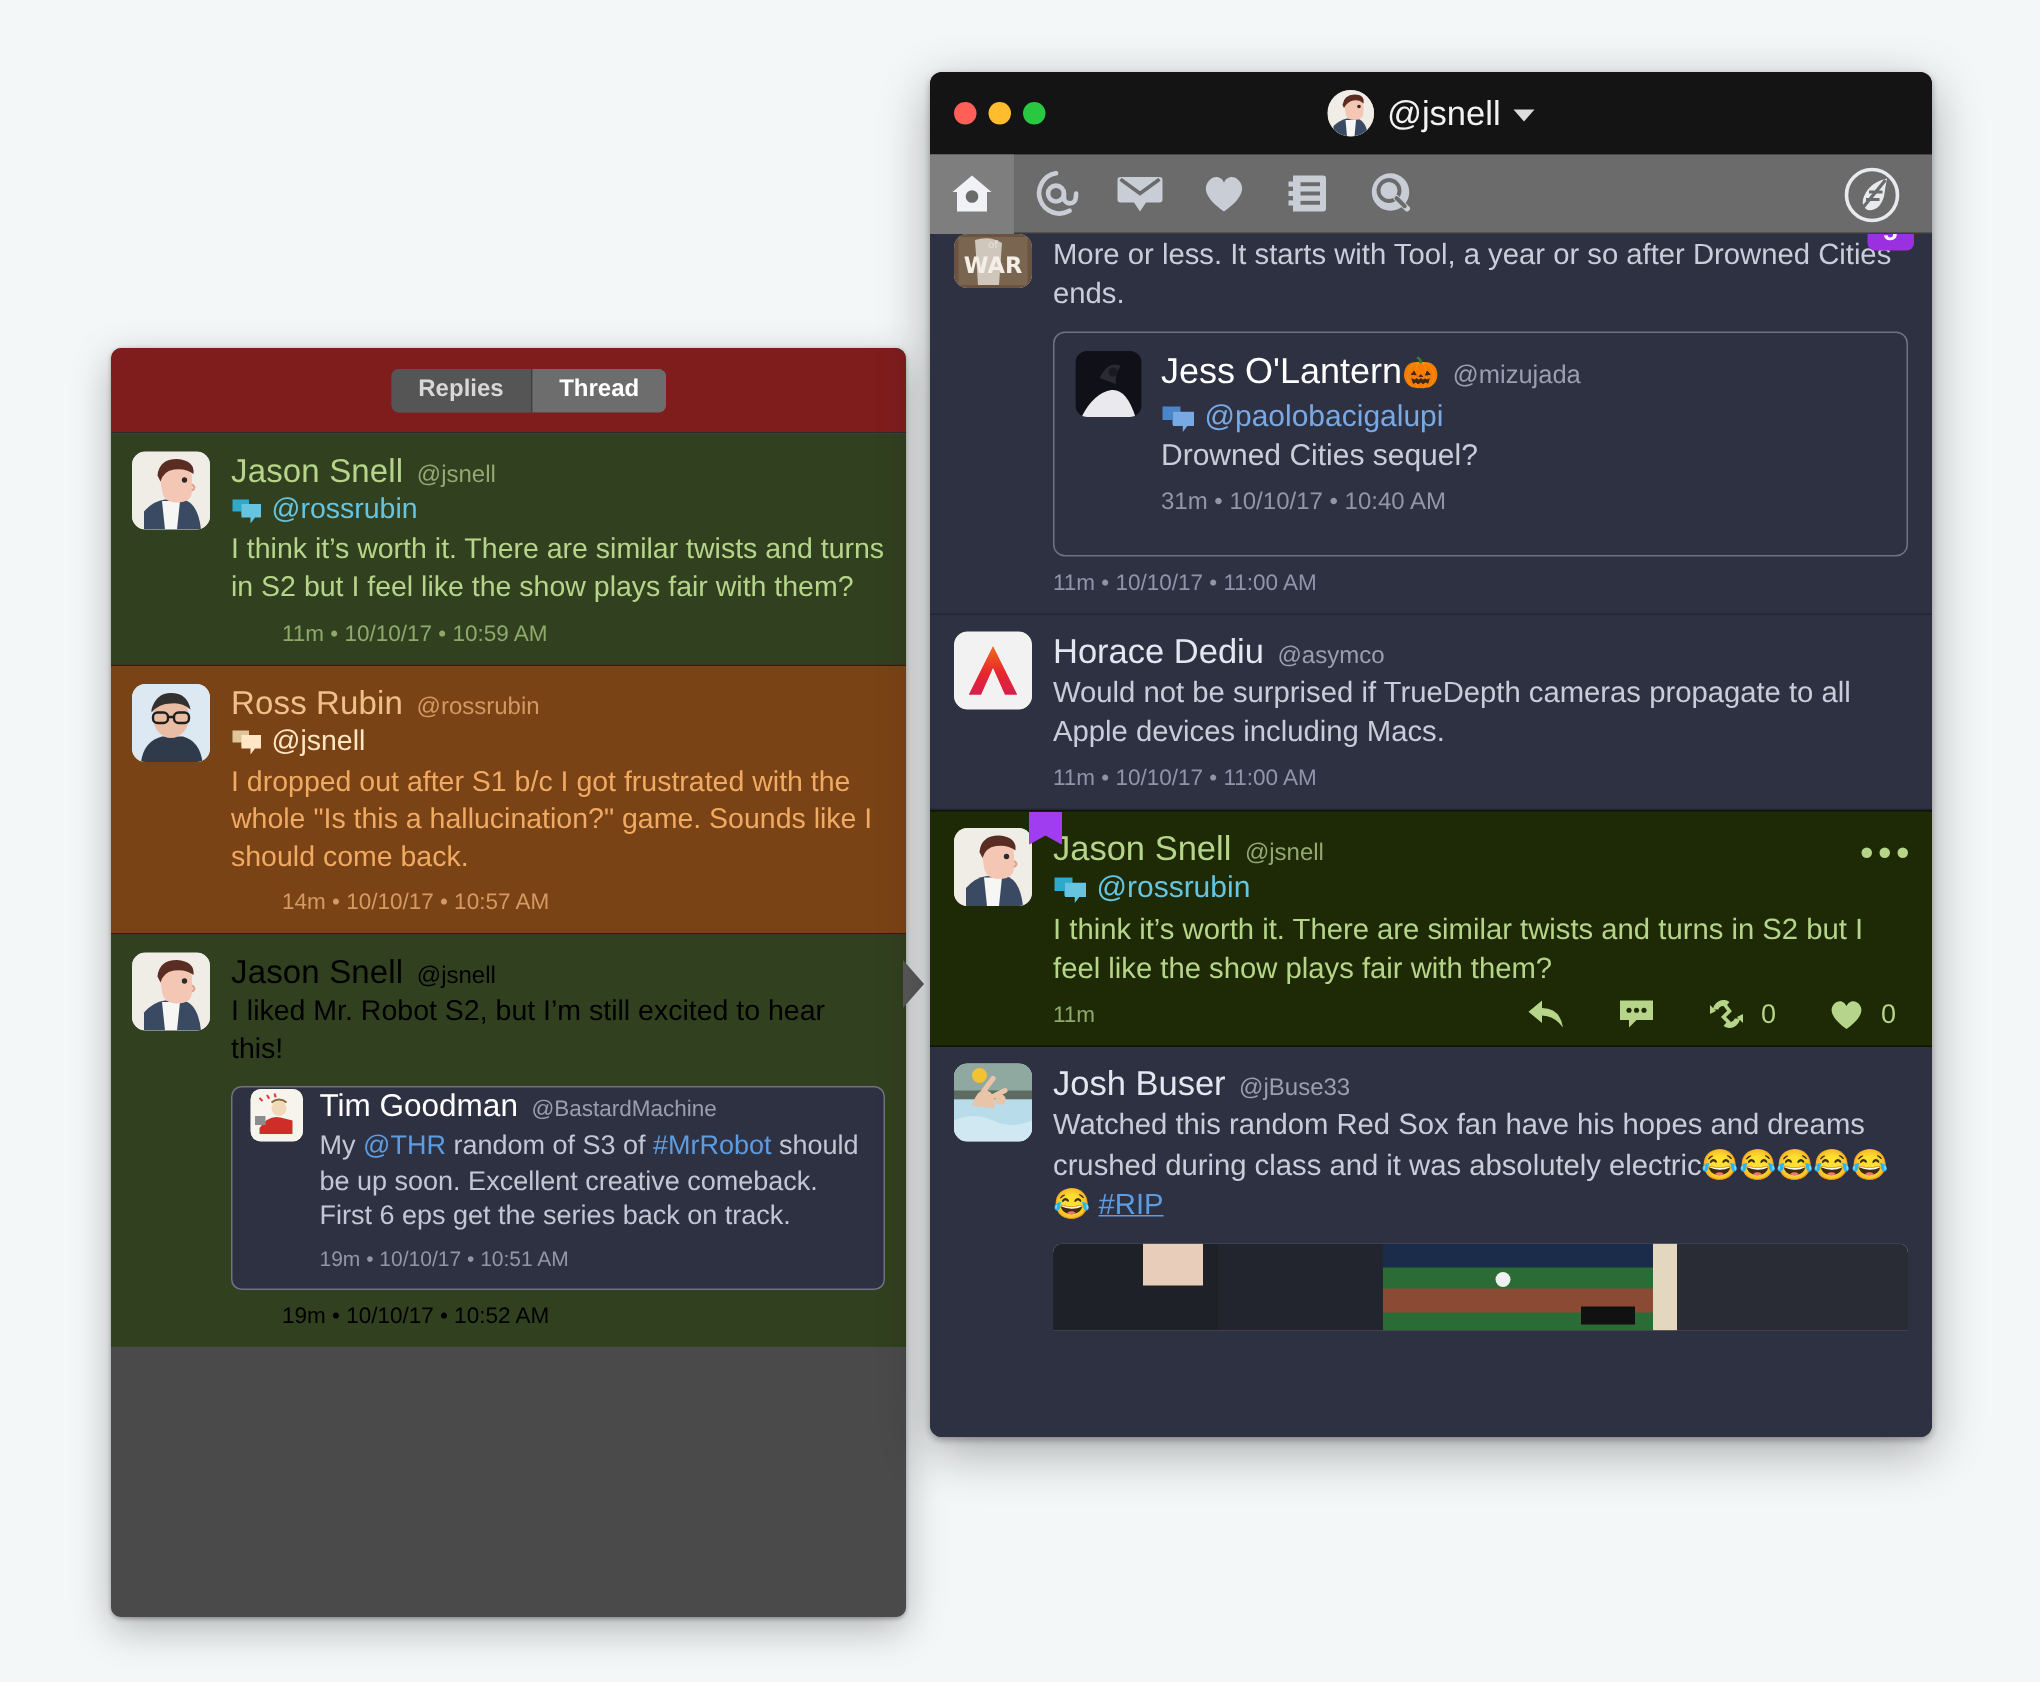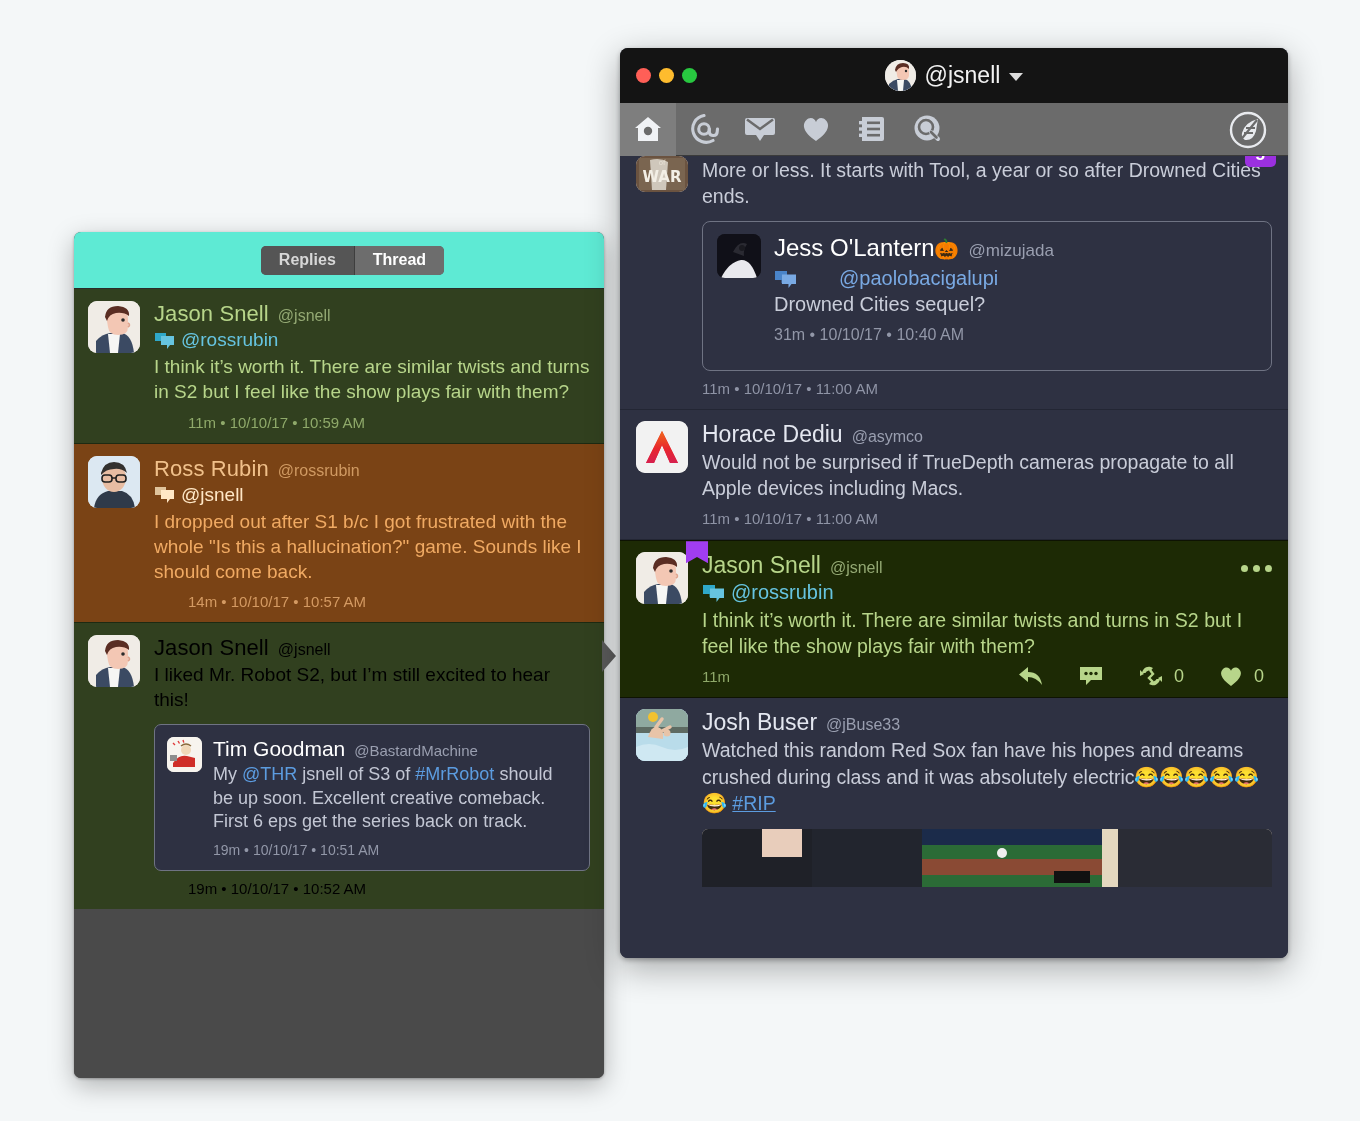--- a/index.html
+++ b/index.html
@@ -16,21 +16,21 @@
     position: absolute;
     left: 74px; top: 232px;
     width: 530px; height: 846px;
     border-radius: 7px;
     background: #4a4a4a;
     box-shadow: 0 8px 26px rgba(0,0,0,.28), 0 1px 3px rgba(0,0,0,.3);
     overflow: hidden;
   }
   #thread-tabbar {
     height: 57px;
-    background: #5eead4;
+    background: #7f1d1d;
     display: flex; align-items: center; justify-content: center;
     border-bottom: 1px solid #2b2b2b;
     padding-left: 27px;
   }
   .segmented {
     display: flex;
     border-radius: 5px;
     overflow: hidden;
     background: #5b5b5b;
     height: 29px;
@@ -80,21 +80,21 @@
 
   .tw-text { font-size: 19px; line-height: 1.31; }
   .tw-meta { font-size: 15px; margin-top: 9px; margin-left: 34px; }
 
   
   .quote-card {
     margin-top: 11px;
     border: 1px solid #6f7383;
     border-radius: 7px;
     background: #2e3142;
-    padding: 12px 12px 12px;
+    padding: 1px 12px 12px;
     display: flex;
   }
   .quote-card .qav {
     width: 35px; height: 35px; border-radius: 7px; overflow: hidden;
     flex: 0 0 35px; margin-right: 11px; background: #efefef;
   }
   .quote-card .qname { font-size: 21px; color: #ffffff; }
   .quote-card .qhandle { font-size: 15px; color: #9a9fb0; }
   .quote-card .qtext { font-size: 18px; color: #c3c7d4; line-height: 1.3; margin-top: 2px; }
   .quote-card .qmeta { font-size: 14px; color: #9297a8; margin-top: 9px; }
@@ -308,21 +308,21 @@
               <path d="M14 9 q5 -4 10 0" stroke="#8a6a3a" stroke-width="1.4" fill="none"></path>
               <rect x="3" y="18" width="7" height="6" fill="#8d8d8d"></rect>
               <path d="M6 6 l2 2 M11 4 l1.5 2.5 M16 3 l.8 2.6" stroke="#e03a3a" stroke-width="1.4"></path>
             </svg>
           </div>
           <div style="flex:1 1 auto; min-width:0;">
             <div class="nameline">
               <span class="qname">Tim Goodman</span>
               <span class="qhandle">@BastardMachine</span>
             </div>
-            <div class="qtext"><span>My </span><span class="lnk">@THR</span><span> jsnell of S3 of </span><span class="lnk">#MrRobot</span><span> should be up soon. Excellent creative comeback. First 6 eps get the series back on track.</span></div>
+            <div class="qtext"><span>My </span><span class="lnk">@THR</span><span> random of S3 of </span><span class="lnk">#MrRobot</span><span> should be up soon. Excellent creative comeback. First 6 eps get the series back on track.</span></div>
             <div class="qmeta">19m • 10/10/17 • 10:51 AM</div>
           </div>
         </div>
 
         <div class="tw-meta">19m • 10/10/17 • 10:52 AM</div>
       </div>
     </div>
 
   </div>
 
@@ -435,21 +435,21 @@
           <div style="flex:1 1 auto; min-width:0;">
             <div class="m-nameline">
               <span class="qname"><span>Jess O'Lantern</span><span class="emoji">🎃</span></span>
               <span class="qhandle">@mizujada</span>
             </div>
             <div class="reply-to" style="margin:5px 0 3px;">
               <svg width="23" height="18" viewBox="0 0 23 18">
                 <path d="M1 1 h12 v9 h-3 l-2.5 3.5 v-3.5 H1 Z" fill="#4a84c9"></path>
                 <path d="M8 4.5 h14 v9.5 h-4.5 l-3 4 v-4 H8 Z" fill="#79a9e3"></path>
               </svg>
-              <span class="rt-handle" style="color:#79a9e3; font-size:20px;margin-left:36px;">@paolobacigalupi</span>
+              <span class="rt-handle" style="color:#79a9e3; font-size:20px;">@paolobacigalupi</span>
             </div>
             <div class="qtext">Drowned Cities sequel?</div>
             <div class="qmeta">31m • 10/10/17 • 10:40 AM</div>
           </div>
         </div>
 
         <div class="m-meta">11m • 10/10/17 • 11:00 AM</div>
       </div>
       <div id="badge5">5</div>
     </div>

